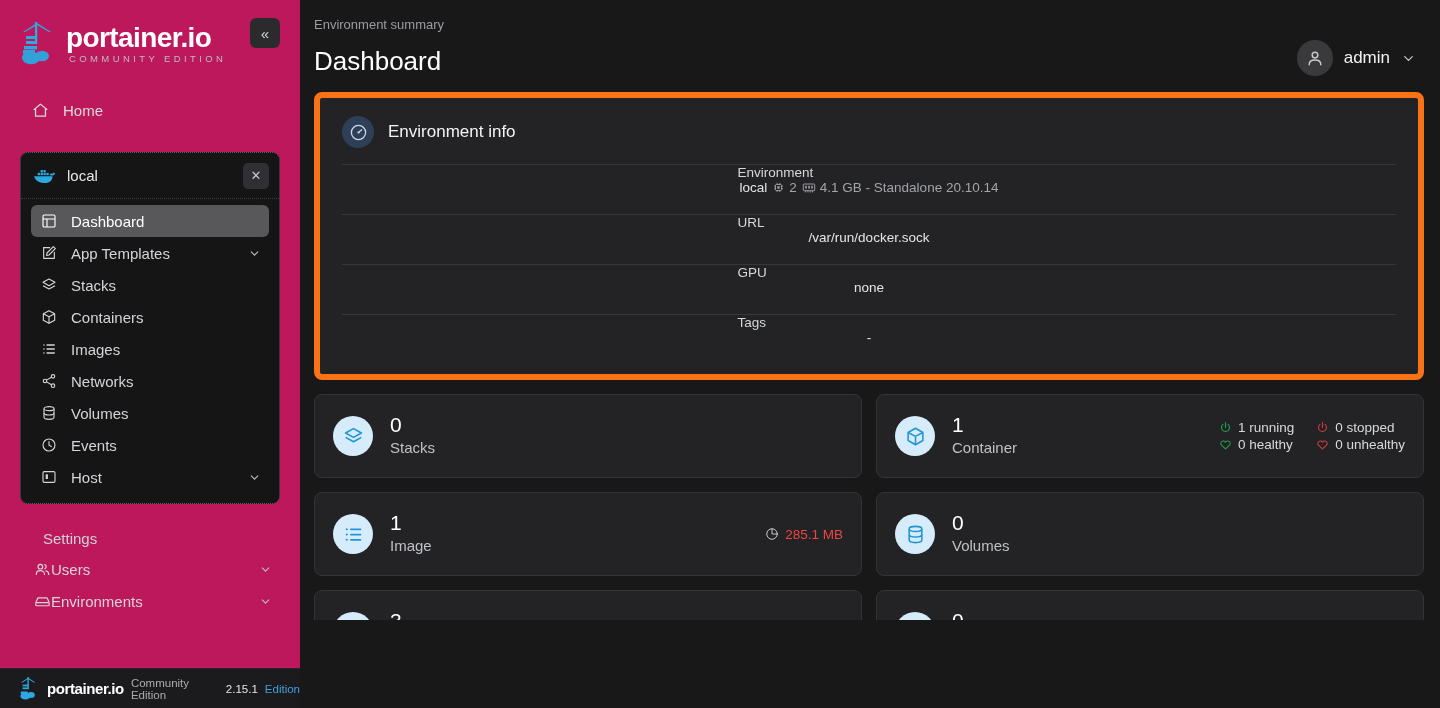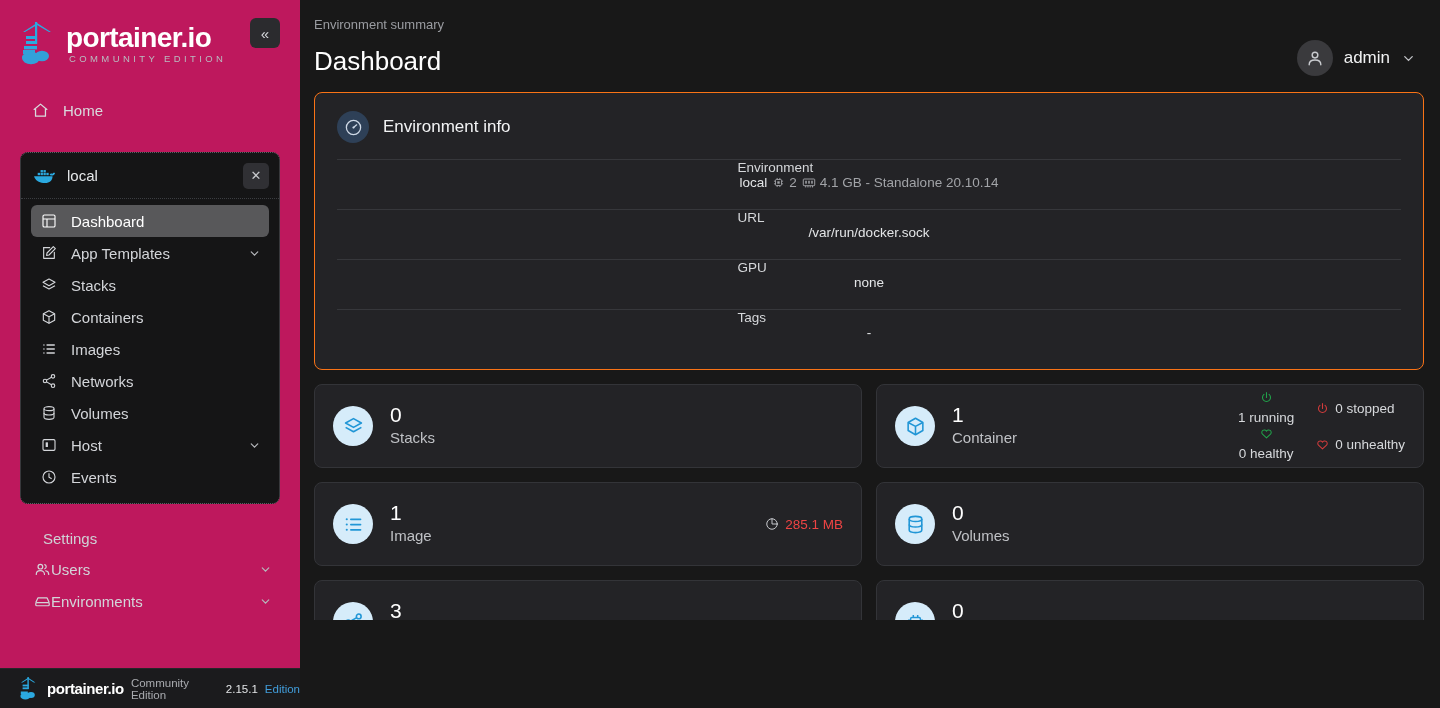--- a/index.html
+++ b/index.html
@@ -123,21 +123,21 @@
     background: #3a3a3d; color: #c9cbcf;
     display: flex; align-items: center; justify-content: center;
   }
   .user-name { color: #f0f1f2; font-size: 17px; }
   .user-chev { color: #c4c6ca; display: flex; }
 
   .content { padding: 0 16px 0 14px; }
 
   .card {
     background: #232326;
-    border: 1px solid #f97316;
+    border: 6px solid #f97316;
     border-radius: 8px;
   }
 
   .info-card { padding: 18px 22px 10px 22px; }
   .info-head { display: flex; align-items: center; gap: 14px; padding-bottom: 16px; }
   .info-badge {
     width: 32px; height: 32px; border-radius: 50%;
     background: #2e4057; color: #cfd9e6;
     display: flex; align-items: center; justify-content: center;
   }
@@ -166,21 +166,21 @@
     background: #d6ecfa; color: #2196d6;
     display: flex; align-items: center; justify-content: center;
     flex: 0 0 40px; margin-right: 17px;
   }
   .stat-text { flex: 1; }
   .stat-num { color: #fff; font-size: 21px; line-height: 24px; }
   .stat-label { color: #bfc1c5; font-size: 15px; line-height: 22px; }
 
   .badges { display: grid; grid-template-columns: auto auto; gap: 2px 22px; }
   .badge { display: flex; align-items: center; gap: 6px; font-size: 13.5px; }
-  .badge.green { color: #d7d9dc; flex-direction: column; }
+  .badge.green { color: #d7d9dc; }
   .badge.green svg { color: #21a24a; }
   .badge.red { color: #d7d9dc; }
   .badge.red svg { color: #d33c3c; }
   .size-pill {
     display: flex; align-items: flex-start; gap: 6px;
     color: #ef4444; font-size: 13.5px;
   }
   .size-pill svg { color: #c6c8cc; }
   svg { display: block; }
 </style>
@@ -321,41 +321,41 @@
               <ellipse cx="12" cy="5.5" rx="7.5" ry="3"></ellipse>
                 <path d="M4.5 5.5v13c0 1.7 3.4 3 7.5 3s7.5-1.3 7.5-3v-13"></path>
               <path d="M4.5 12c0 1.7 3.4 3 7.5 3s7.5-1.3 7.5-3"></path>
             </svg>
           </span>
           <span class="nav-label">Volumes</span>
         </div>
 
         <div class="nav-item">
           <span>
+            <svg width="16" height="16" viewBox="0 0 24 24" fill="none" stroke="currentColor" stroke-width="1.7" stroke-linecap="round">
+              <circle cx="12" cy="12" r="9"></circle>
+                <path d="M12 7v5.3l3.4 2"></path>
+            </svg>
+          </span>
+          <span class="nav-label">Events</span>
+        </div>
+
+        <div class="nav-item">
+          <span>
             <svg width="16" height="16" viewBox="0 0 24 24" fill="none" stroke="currentColor" stroke-width="1.7">
               <rect x="3" y="4" width="18" height="16" rx="2"></rect>
                 <rect x="7" y="8" width="3.4" height="7" fill="currentColor" stroke="none"></rect>
             </svg>
           </span>
           <span class="nav-label">Host</span>
           <span class="chev">
             <svg width="13" height="13" viewBox="0 0 24 24" fill="none" stroke="currentColor" stroke-width="2.2" stroke-linecap="round">
                 <path d="M6 9l6 6 6-6"></path>
               </svg>
           </span>
-        </div>
-
-        <div class="nav-item">
-          <span>
-            <svg width="16" height="16" viewBox="0 0 24 24" fill="none" stroke="currentColor" stroke-width="1.7" stroke-linecap="round">
-              <circle cx="12" cy="12" r="9"></circle>
-                <path d="M12 7v5.3l3.4 2"></path>
-            </svg>
-          </span>
-          <span class="nav-label">Events</span>
         </div>
 
       </div>
     </div>
 
     <div class="settings-title">Settings</div>
 
     <div class="settings-list">
       <div class="settings-item">
         <span>

